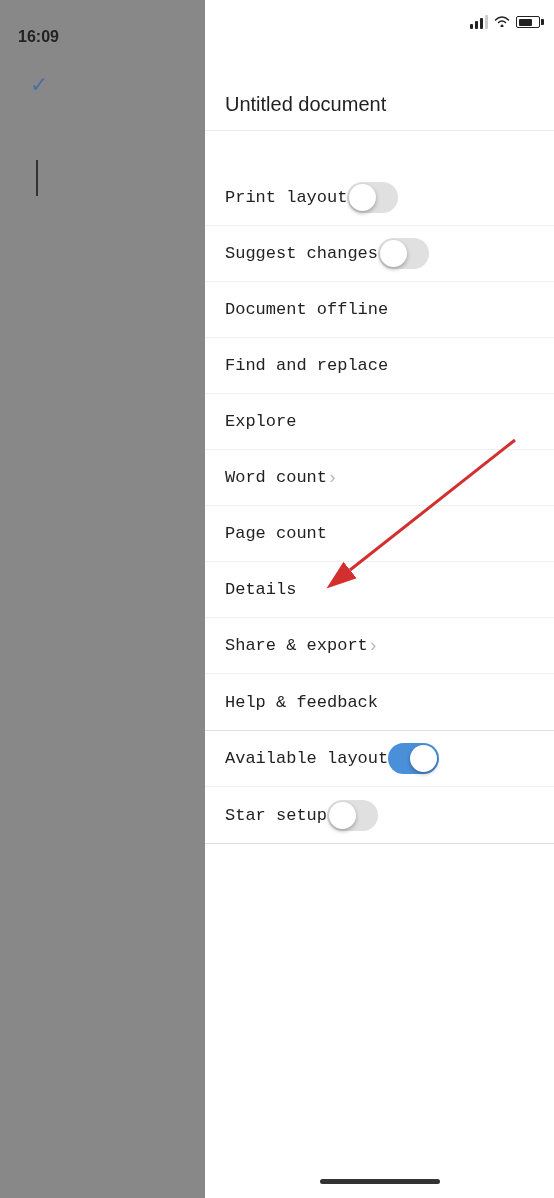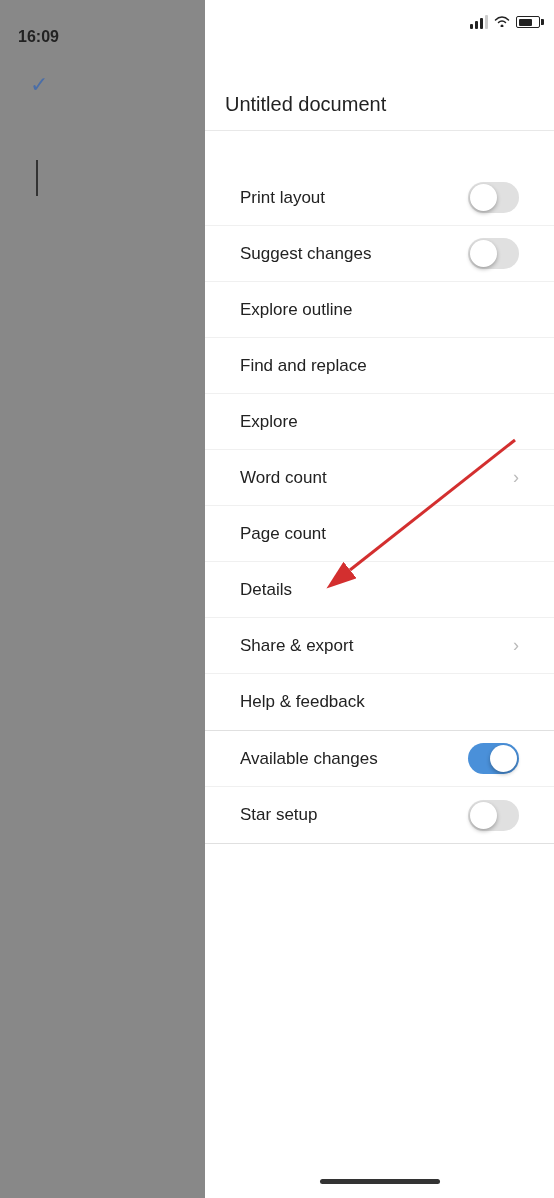--- a/index.html
+++ b/index.html
@@ -135,25 +135,26 @@
       overflow-y: auto;
     }
 
     .menu-section {
       border-bottom: 1px solid #e0e0e0;
     }
 
     .menu-item {
       display: flex;
       align-items: center;
-      justify-content: space-between;
-      padding: 0 35px;
+      justify-content: flex-start;
+      padding: 0 20px;
       height: 56px;
       border-bottom: 1px solid #f0f0f0;
       cursor: pointer;
+      font-family: Liberation Mono, monospace;
     }
 
     .menu-item:last-child {
       border-bottom: none;
     }
 
     .menu-item-label {
       font-size: 17px;
       color: #222;
     }
@@ -274,21 +275,21 @@
       </div>
 
       <div class="menu-item">
         <span class="menu-item-label">Suggest changes</span>
         <div class="toggle off">
           <div class="toggle-knob"></div>
         </div>
       </div>
 
       <div class="menu-item">
-        <span class="menu-item-label">Explore outline</span>
+        <span class="menu-item-label">Document offline</span>
       </div>
 
       <div class="menu-item">
         <span class="menu-item-label">Find and replace</span>
       </div>
 
       <div class="menu-item">
         <span class="menu-item-label">Explore</span>
       </div>
 
@@ -311,21 +312,21 @@
       </div>
 
       <div class="menu-item">
         <span class="menu-item-label">Help &amp; feedback</span>
       </div>
     </div>
 
     <div class="menu-section">
 
       <div class="menu-item">
-        <span class="menu-item-label">Available changes</span>
+        <span class="menu-item-label">Available layout</span>
         <div class="toggle on">
           <div class="toggle-knob"></div>
         </div>
       </div>
 
       <div class="menu-item">
         <span class="menu-item-label">Star setup</span>
         <div class="toggle off">
           <div class="toggle-knob"></div>
         </div>

